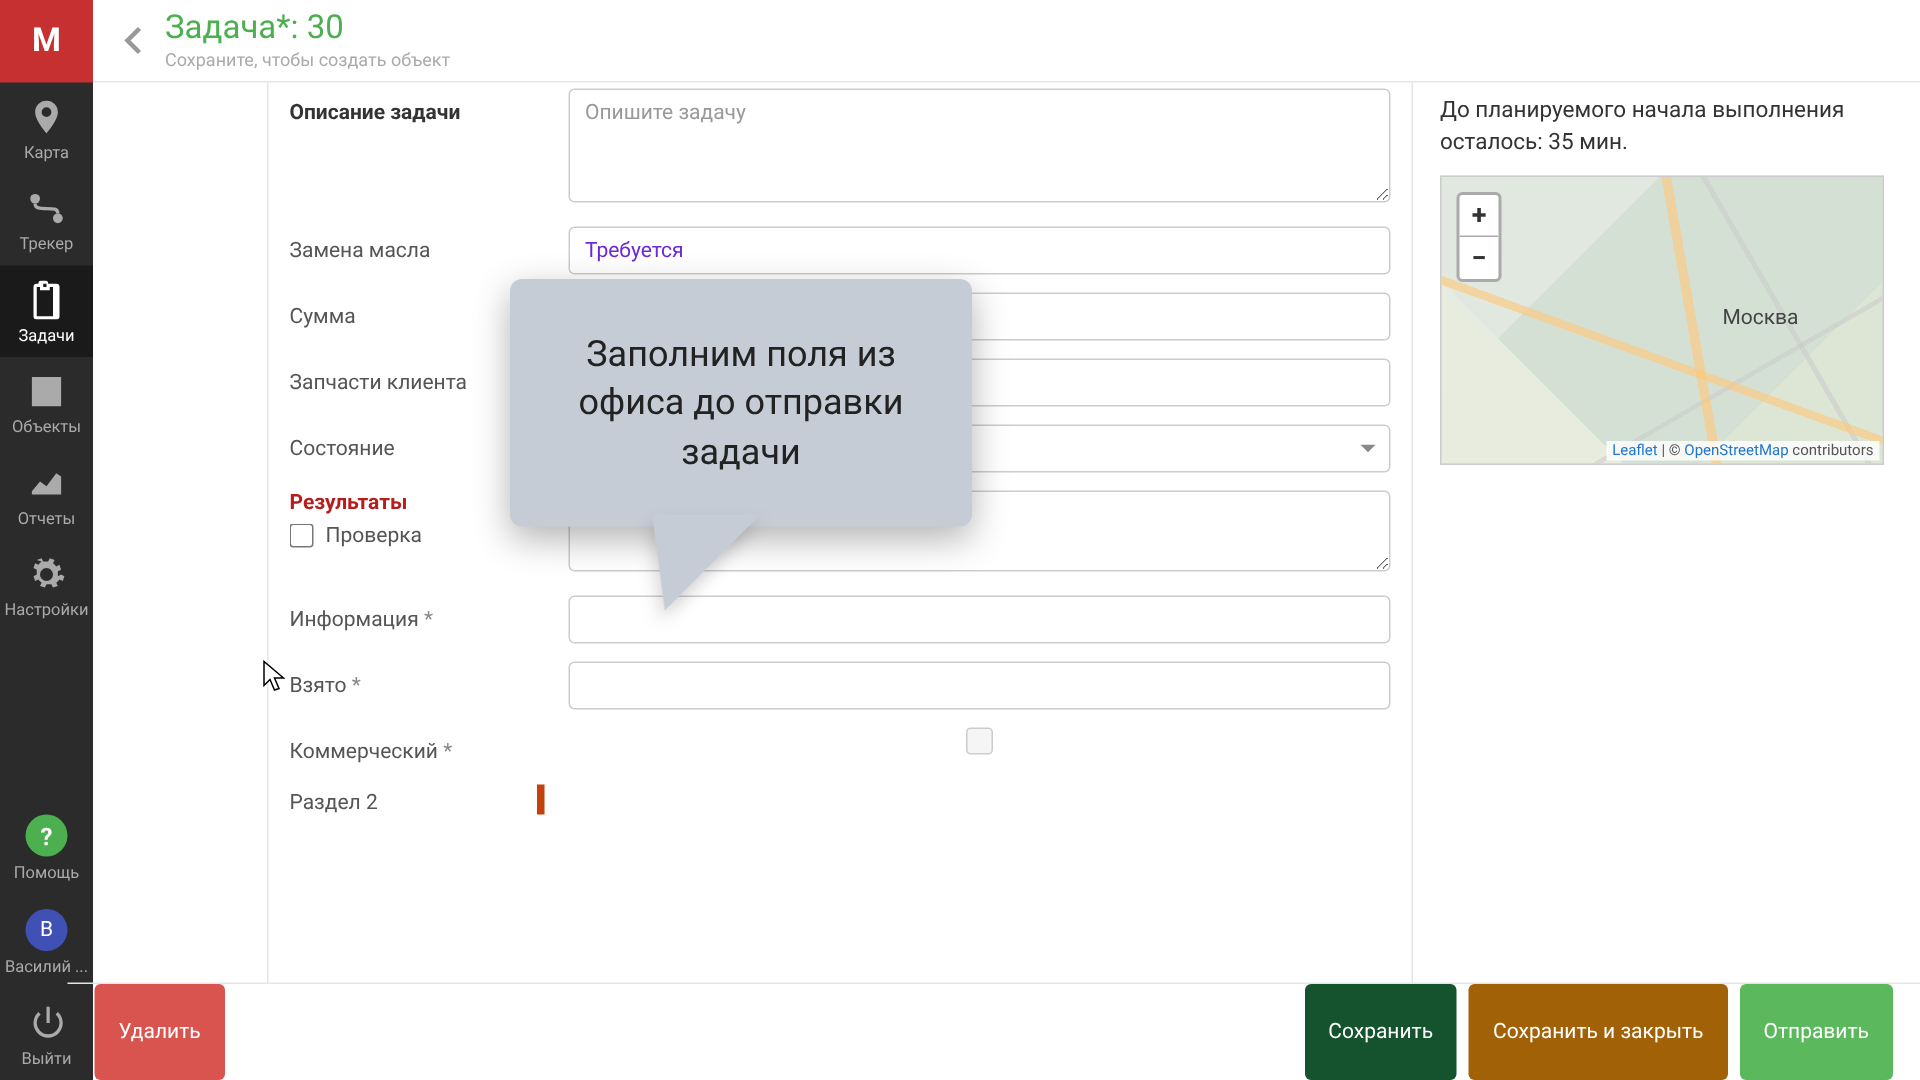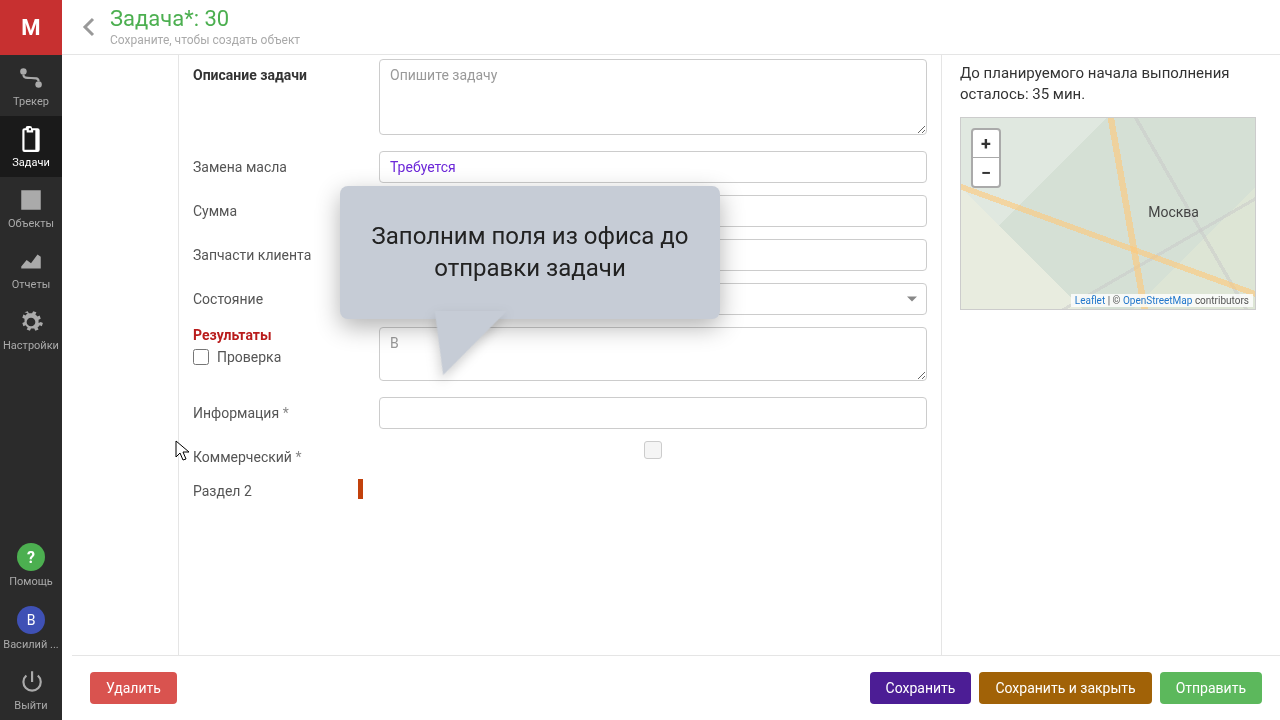--- a/index.html
+++ b/index.html
@@ -58,41 +58,47 @@
   linear-gradient(80deg, transparent 55%, rgba(255,200,120,.6) 55%, rgba(255,200,120,.6) 57%, transparent 57%),
   linear-gradient(-30deg, transparent 30%, rgba(200,200,200,.5) 30%, rgba(200,200,200,.5) 31%, transparent 31%),
   linear-gradient(60deg, transparent 70%, rgba(200,200,200,.5) 70%, rgba(200,200,200,.5) 71%, transparent 71%); }
 .map-city { position: absolute; right: 56px; top: 86px; font-size: 14px; color: #444; }
 .zoom { position: absolute; left: 10px; top: 10px; width: 30px; border: 2px solid #aaa; border-radius: 4px; background: #fff; overflow: hidden; }
 .zoom div { height: 28px; display: flex; align-items: center; justify-content: center; font-size: 18px; font-weight: bold; color: #333; cursor: pointer; }
 .zoom div:first-child { border-bottom: 1px solid #aaa; }
 .map-attr { position: absolute; right: 2px; bottom: 2px; background: rgba(255,255,255,.8); font-size: 10px; padding: 1px 4px; color: #555; }
 .map-attr a { color: #2277cc; text-decoration: none; }
 
-.footer { position: absolute; left: 72px; bottom: 0; right: 0; height: 65px; border-top: 1px solid #e5e5e5; display: flex; align-items: center; padding: 0 18px; }
+.footer { position: absolute; left: 45px; bottom: 0; right: 0; height: 65px; border-top: 1px solid #e5e5e5; display: flex; padding: 0 18px; }
 .btn { border: none; border-radius: 4px; padding: 8px 16px; font-size: 14px; color: #fff; cursor: pointer; margin-left: 8px; }
 .btn-delete { background: #d9534f; margin-left: 0; }
-.btn-save { background: #4c1d95; margin-left: auto; }
+.btn-save { background: #14532d; margin-left: auto; }
 .btn-saveclose { background: #a16207; }
 .btn-send { background: #5cb85c; }
 
-.tooltip { position: absolute; left: 340px; top: 186px; width: 380px; background: #c6ccd6; border-radius: 8px; padding: 34px 30px; box-shadow: 0 8px 24px rgba(0,0,0,.3); text-align: center; font-size: 24px; color: #222; line-height: 1.35; z-index: 50; }
+.tooltip { position: absolute; left: 340px; top: 186px; width: 308px; background: #c6ccd6; border-radius: 8px; padding: 34px 30px; box-shadow: 0 8px 24px rgba(0,0,0,.3); text-align: center; font-size: 24px; color: #222; line-height: 1.35; z-index: 50; }
 .tooltip::after { content: ""; position: absolute; left: 88px; bottom: -56px; width: 0; height: 0; border-left: 22px solid transparent; border-right: 50px solid transparent; border-top: 64px solid #c6ccd6; transform: skewX(-12deg); filter: drop-shadow(0 6px 6px rgba(0,0,0,.18)); }
 
 .cursor { position: absolute; left: 175px; top: 440px; z-index: 60; pointer-events: none; }
 .cursor svg { width: 16px; height: 22px; }
 
 .small-check { width: 18px; height: 18px; border: 1px solid #ccc; border-radius: 3px; background: #f5f5f5; display: inline-block; }
 </style>
 </head>
 <body>
 
 <div class="sidebar">
   <div class="sidebar-logo">М</div>
 
+  <div class="sidebar-item">
+    <svg viewBox="0 0 24 24">
+        <path d="M12 2C8 2 5 5 5 9c0 5 7 13 7 13s7-8 7-13c0-4-3-7-7-7zm0 10a3 3 0 1 1 0-6 3 3 0 0 1 0 6z"></path>
+      </svg>
+    <span>Карта</span>
+  </div>
   <div class="sidebar-item">
     <svg viewBox="0 0 24 24">
         <circle cx="5" cy="6" r="3"></circle>
         <circle cx="19" cy="18" r="3"></circle>
         <path d="M5 9c0 3 3 3 7 3s7 0 7 3" stroke="currentColor" stroke-width="2" fill="none"></path>
       </svg>
     <span>Трекер</span>
   </div>
   <div class="sidebar-item active">
     <svg viewBox="0 0 24 24">
@@ -206,20 +212,28 @@
 
     <div class="form-row">
       <div class="form-label">
         <span>Информация</span> <span class="req">*</span>
       </div>
       <div class="form-control">
         <input class="form-input" style="">
       </div>
     </div>
 
+    <div class="form-row">
+      <div class="form-label">
+        <span>Взято</span> <span class="req">*</span>
+      </div>
+      <div class="form-control">
+        <input class="form-input" style="">
+      </div>
+    </div>
 
     <div class="form-row">
       <div class="form-label">
         <span>Коммерческий</span> <span class="req">*</span>
       </div>
       <div class="form-control" style="display:flex;justify-content:center">
         <span class="small-check"></span>
       </div>
     </div>
 

